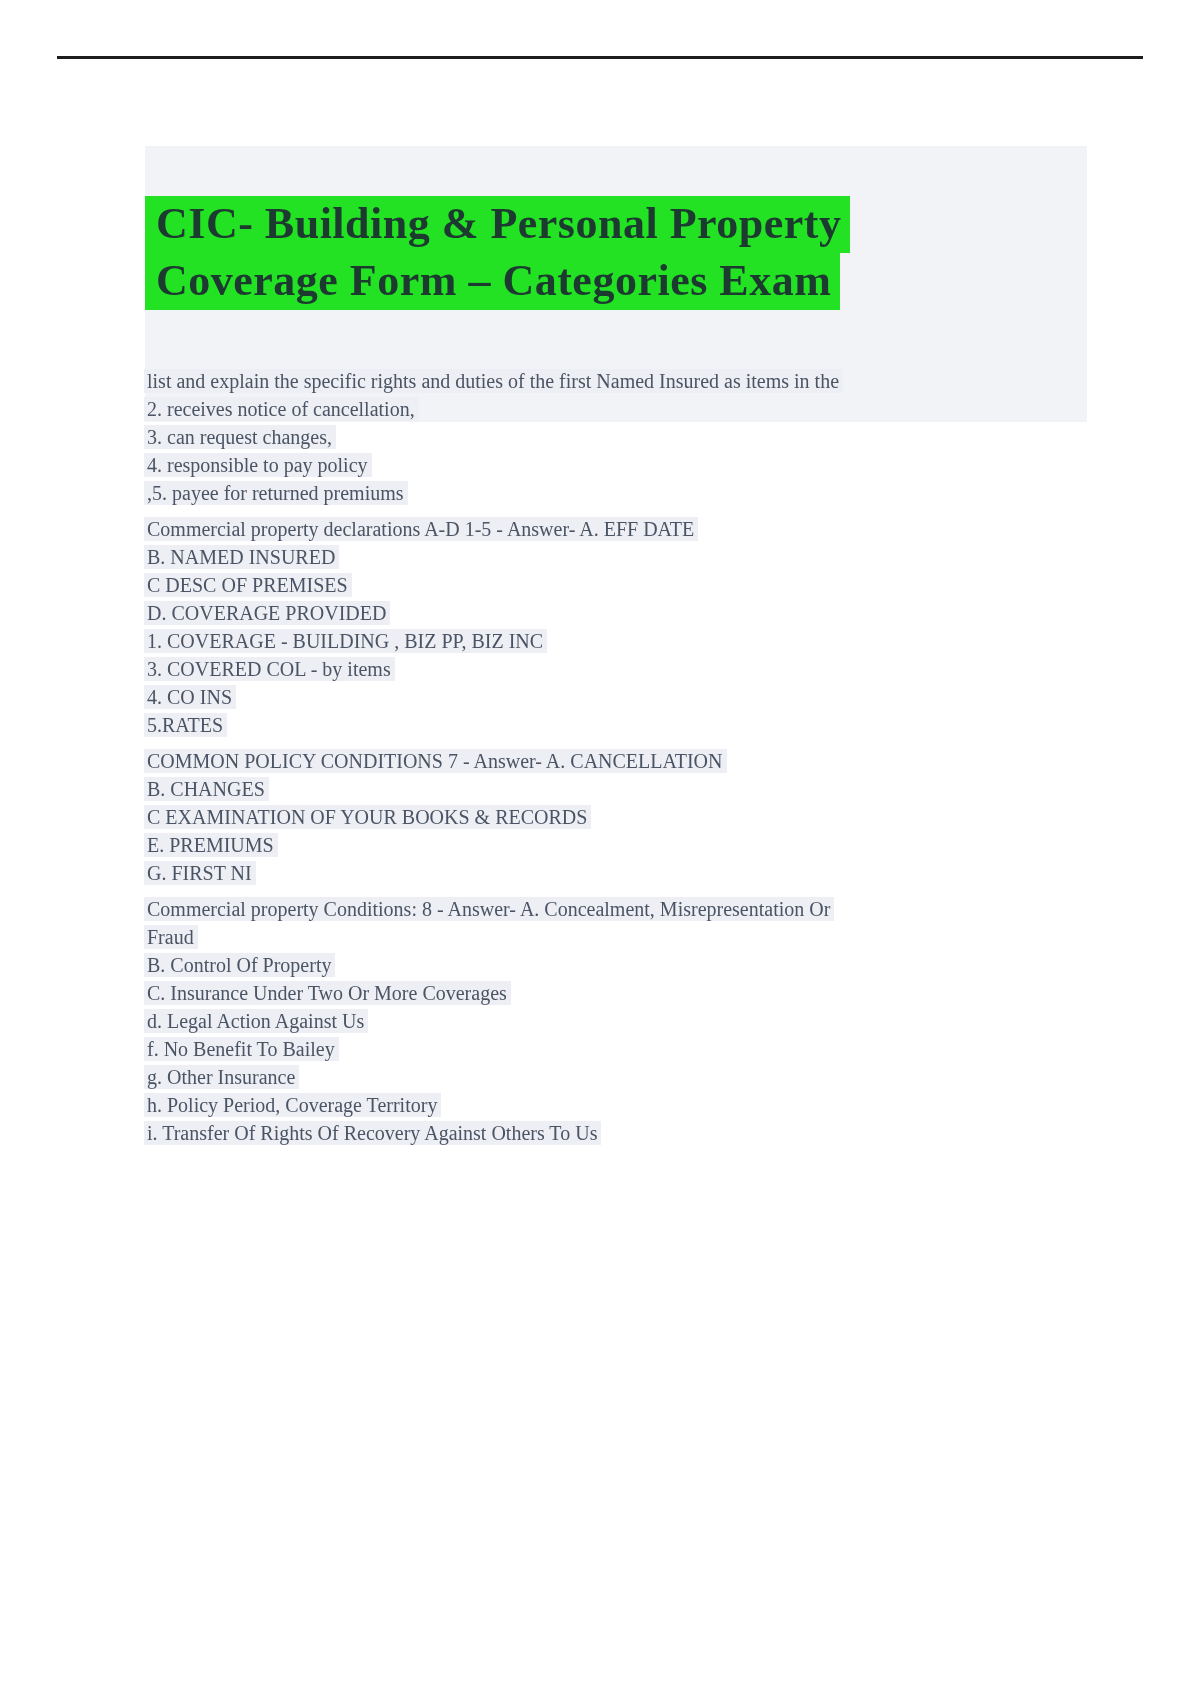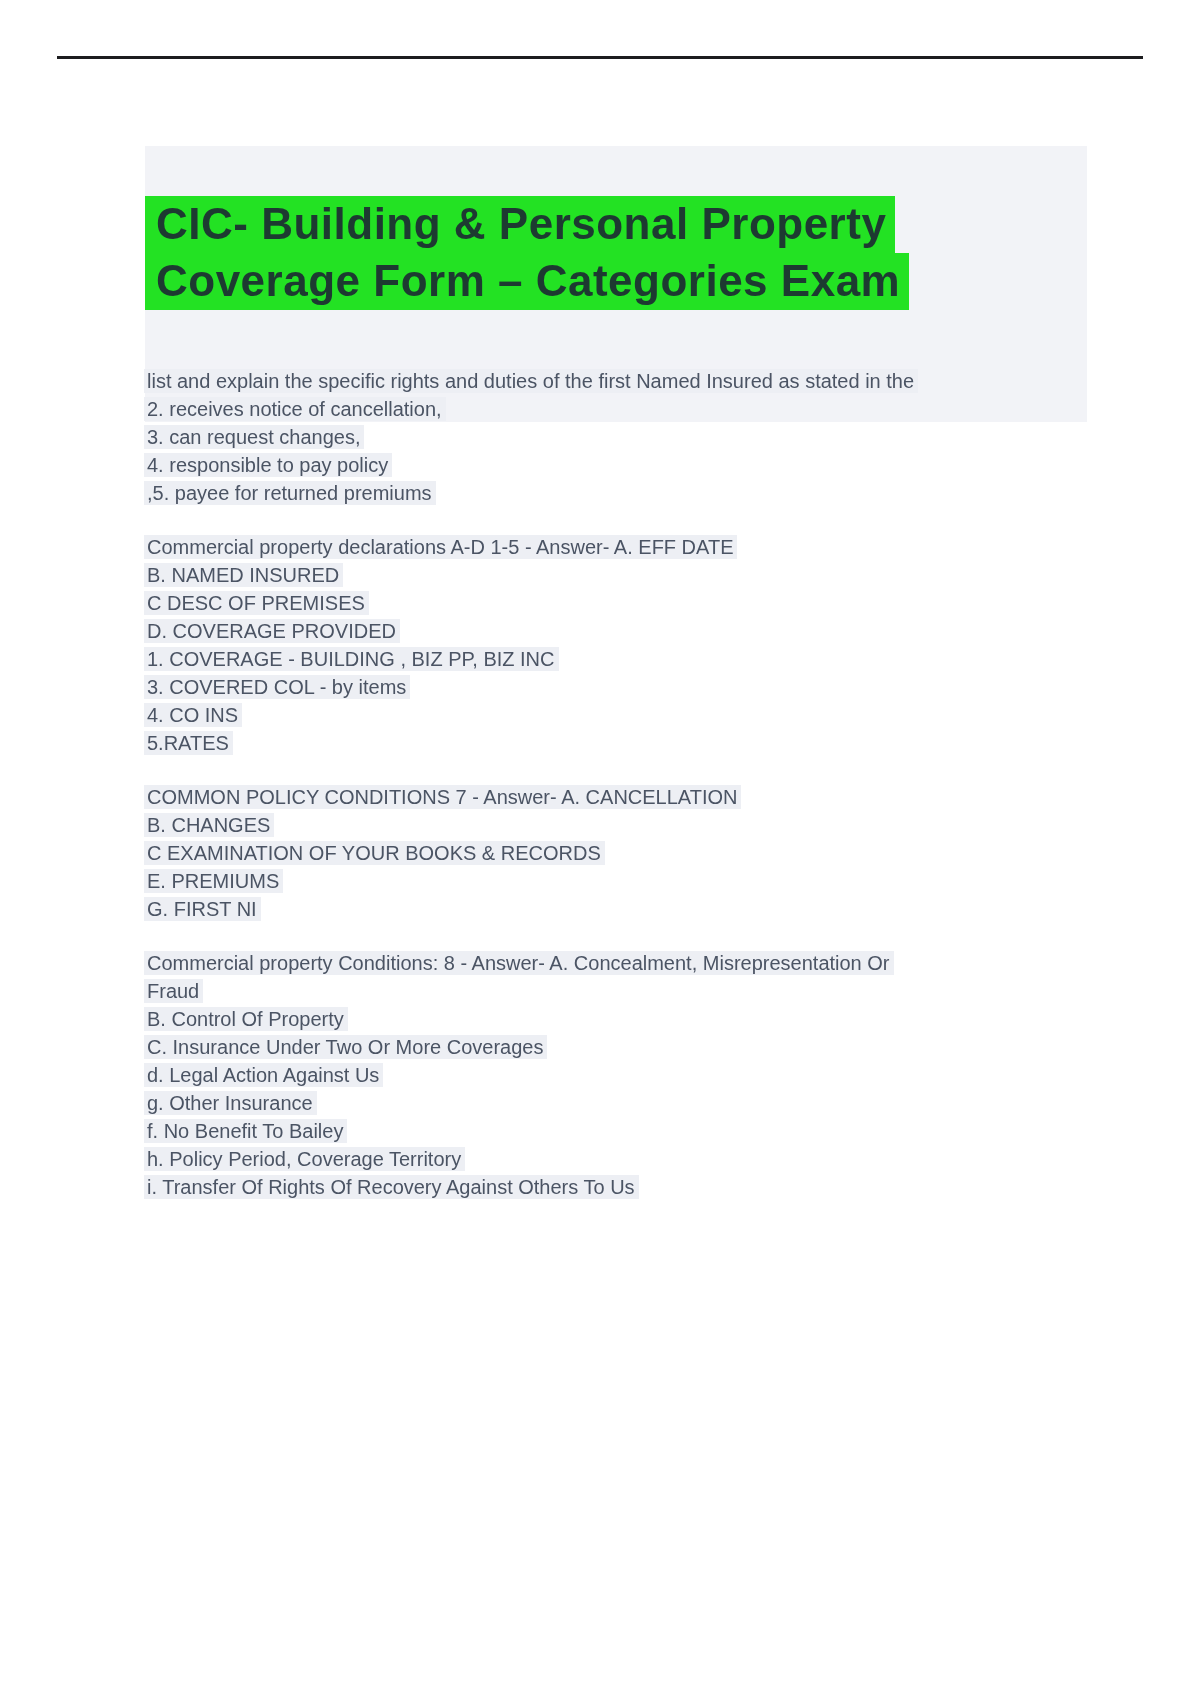--- a/index.html
+++ b/index.html
@@ -6,21 +6,21 @@
     margin: 0;
     padding: 0;
     background: #ffffff;
   }
   .page {
     position: relative;
     width: 1200px;
     height: 1228px;
     background: #ffffff;
     overflow: hidden;
-    font-family: Liberation Sans, sans-serif;
+    font-family: Liberation Serif, serif;
   }
   .rule {
     position: absolute;
     left: 57px;
     width: 1086px;
     height: 3px;
     background: var(--rule-color, #1d1d1f);
   }
   .rule.top { top: 56px; }
   .rule.bottom { top: 1692px; }
@@ -52,21 +52,21 @@
   }
   .content {
     position: absolute;
     left: 144px;
     top: 367px;
     width: 960px;
     color: var(--body-color, #4b5464);
     font-size: 20px;
   }
   .paragraph { margin: 0; }
-  .paragraph + .paragraph { margin-top: 26px; }
+  .paragraph + .paragraph { margin-top: 8px; }
   .line {
     height: 28px;
     line-height: 28px;
     white-space: nowrap;
   }
   .line .linehl {
     background: var(--line-hl, #edeff4);
     padding: 1px 4px 1px 3px;
   }
 </style>
@@ -75,21 +75,21 @@
 
 <div class="page">
   <div class="rule top"></div>
   <div class="panel"></div>
   <h1 class="title">
     <span class="tline-wrap"><span class="tline">CIC- Building &amp; Personal Property</span></span>
     <span class="tline-wrap"><span class="tline">Coverage Form – Categories Exam</span></span>
   </h1>
   <div class="content" id="content">
       <div class="paragraph">
-        <div class="line"><span class="linehl">list and explain the specific rights and duties of the first Named Insured as stated in the</span></div>
+        <div class="line"><span class="linehl">list and explain the specific rights and duties of the first Named Insured as items in the</span></div>
         <div class="line"><span class="linehl">2. receives notice of cancellation,</span></div>
         <div class="line"><span class="linehl">3. can request changes,</span></div>
         <div class="line"><span class="linehl">4. responsible to pay policy</span></div>
         <div class="line"><span class="linehl">,5. payee for returned premiums</span></div>
       </div>
       <div class="paragraph">
         <div class="line"><span class="linehl">Commercial property declarations A-D 1-5 - Answer- A. EFF DATE</span></div>
         <div class="line"><span class="linehl">B. NAMED INSURED</span></div>
         <div class="line"><span class="linehl">C DESC OF PREMISES</span></div>
         <div class="line"><span class="linehl">D. COVERAGE PROVIDED</span></div>
@@ -104,20 +104,20 @@
         <div class="line"><span class="linehl">C EXAMINATION OF YOUR BOOKS &amp; RECORDS</span></div>
         <div class="line"><span class="linehl">E. PREMIUMS</span></div>
         <div class="line"><span class="linehl">G. FIRST NI</span></div>
       </div>
       <div class="paragraph">
         <div class="line"><span class="linehl">Commercial property Conditions: 8 - Answer- A. Concealment, Misrepresentation Or</span></div>
         <div class="line"><span class="linehl">Fraud</span></div>
         <div class="line"><span class="linehl">B. Control Of Property</span></div>
         <div class="line"><span class="linehl">C. Insurance Under Two Or More Coverages</span></div>
         <div class="line"><span class="linehl">d. Legal Action Against Us</span></div>
+        <div class="line"><span class="linehl">f. No Benefit To Bailey</span></div>
         <div class="line"><span class="linehl">g. Other Insurance</span></div>
-        <div class="line"><span class="linehl">f. No Benefit To Bailey</span></div>
         <div class="line"><span class="linehl">h. Policy Period, Coverage Territory</span></div>
         <div class="line"><span class="linehl">i. Transfer Of Rights Of Recovery Against Others To Us</span></div>
       </div>
     </div>
   <div class="rule bottom"></div>
 </div>
 
 </body></html>

